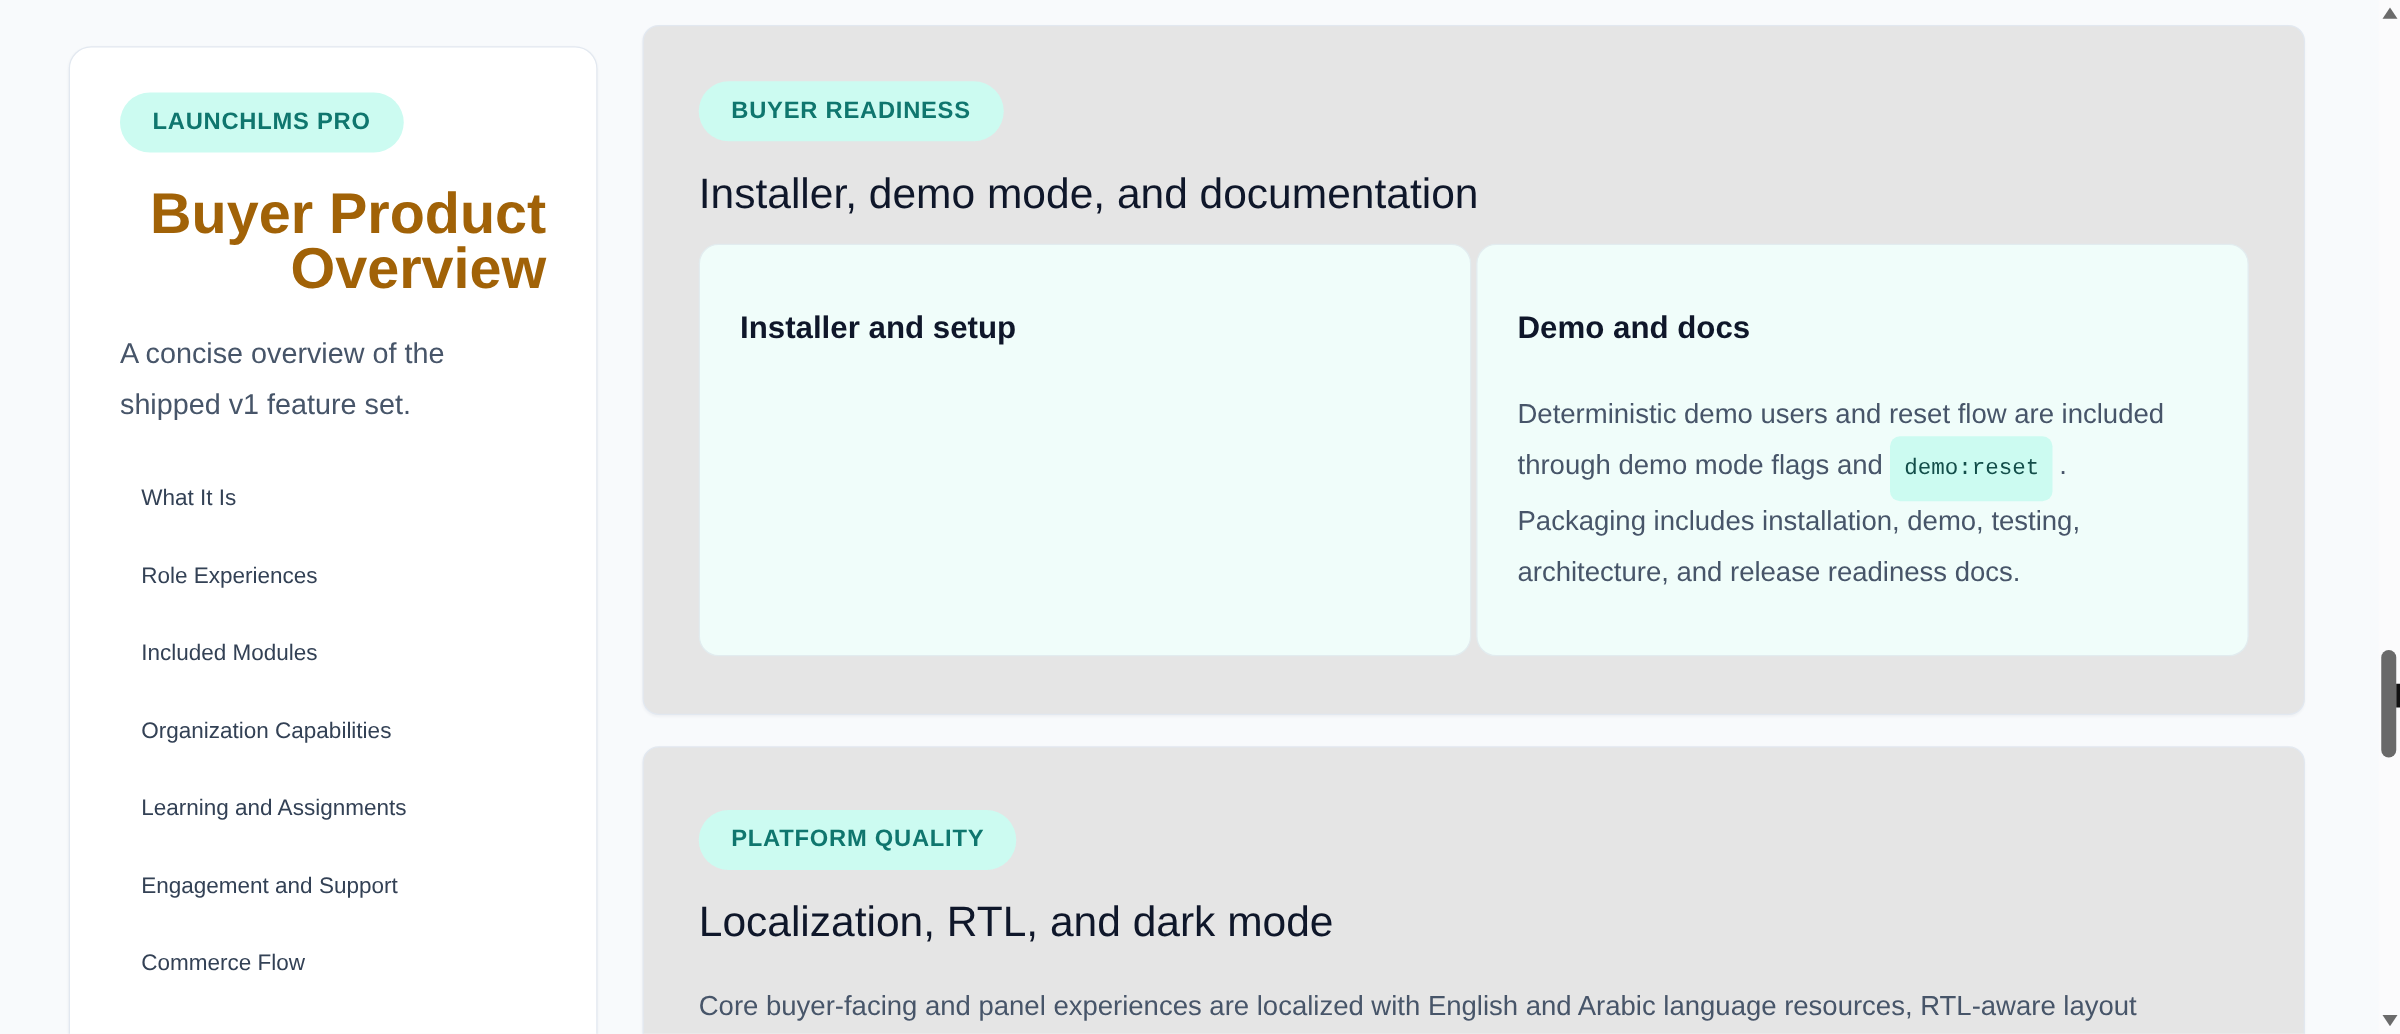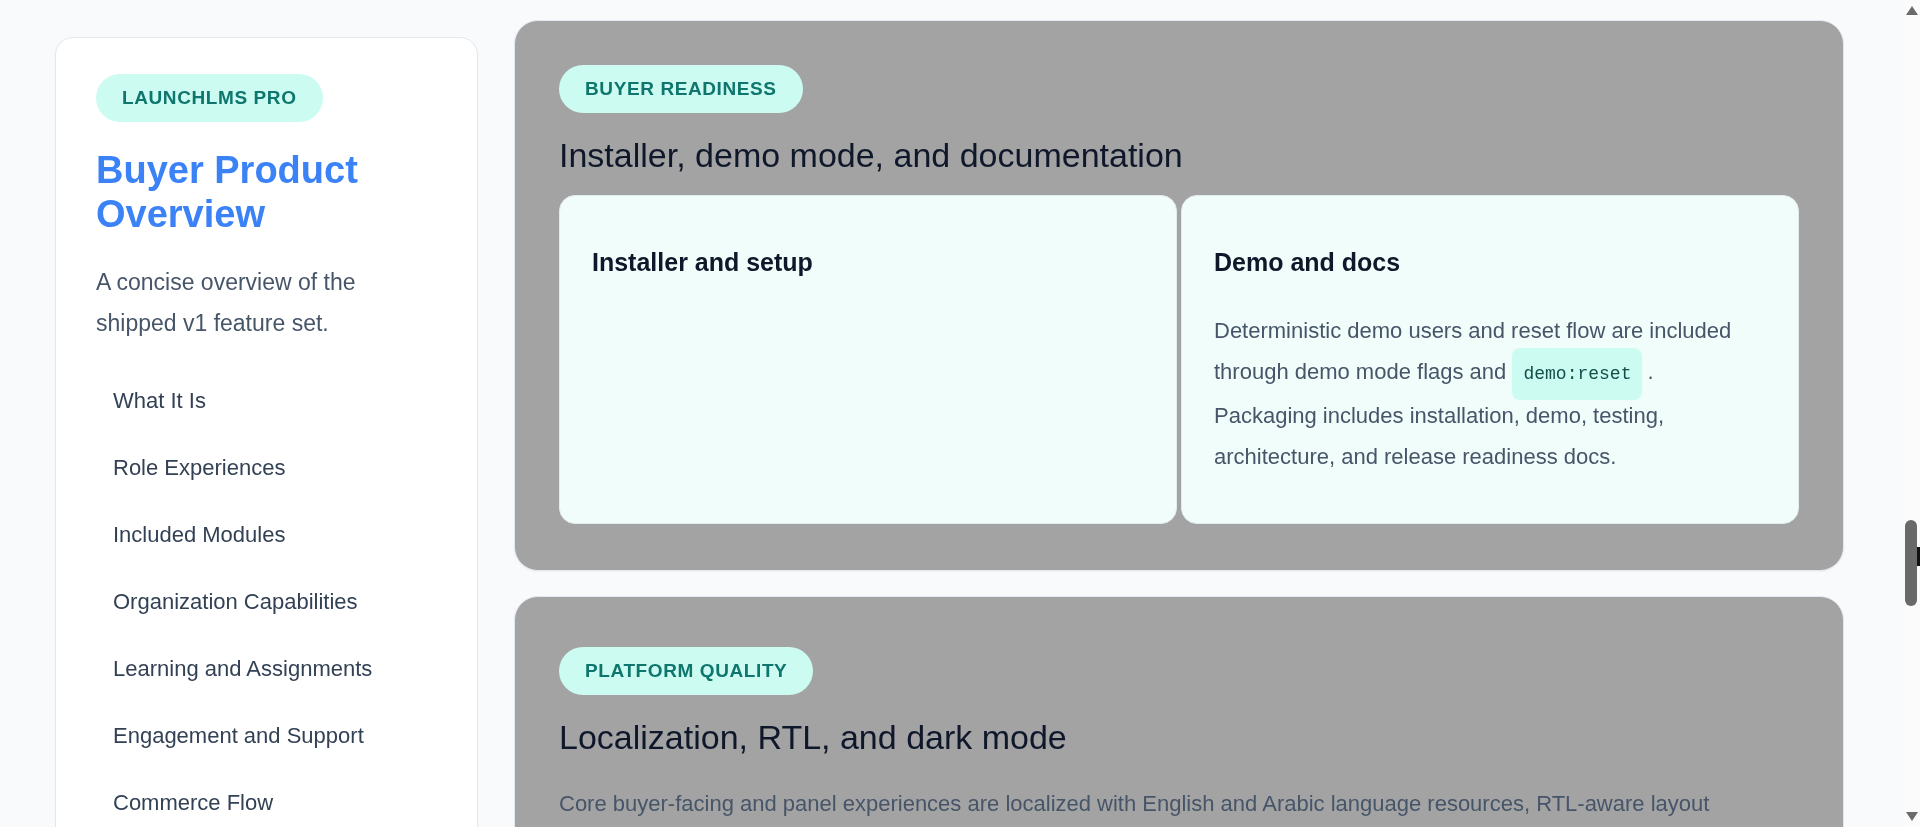--- a/index.html
+++ b/index.html
@@ -28,49 +28,50 @@
     left: 55px; top: 37px;
     width: 423px; height: 860px;
     background: #ffffff;
     border: 1px solid #e2e8f0;
     border-radius: 18px;
     padding: 36px 40px;
     box-shadow: 0 1px 2px rgba(15,23,42,0.04);
   }
   .sidebar-title {
     margin-top: 26px;
-    font-size: 38px;
+    font-size: 46px;
     line-height: 44px;
     font-weight: 700;
-    color: #3b82f6;
+    color: #a16207;
+    text-align: right;
   }
   .sidebar-desc {
     margin-top: 26px;
     font-size: 23px;
     line-height: 41px;
     color: #475569;
   }
   .sidebar-nav { margin-top: 44px; list-style: none; padding-left: 17px; }
   .sidebar-nav li { margin-bottom: 41px; }
   .sidebar-nav a {
-    font-size: 22px;
+    font-size: 18px;
     color: #334155;
     text-decoration: none;
     cursor: pointer;
   }
   
   .main {
     position: absolute;
     left: 514px; top: 20px;
     width: 1330px;
   }
   .section-card {
-    background: #a3a3a3;
+    background: #e5e5e5;
     border: 1px solid #e2e8f0;
-    border-radius: 24px;
+    border-radius: 13px;
     padding: 44px 44px 46px 44px;
     box-shadow: 0 1px 2px rgba(15,23,42,0.04);
   }
   .section-card + .section-card { margin-top: 25px; }
   .section-card.second { height: 420px; padding-top: 50px; }
   .section-heading {
     margin-top: 22px;
     font-size: 34px;
     font-weight: 400;
     color: #0f172a;

